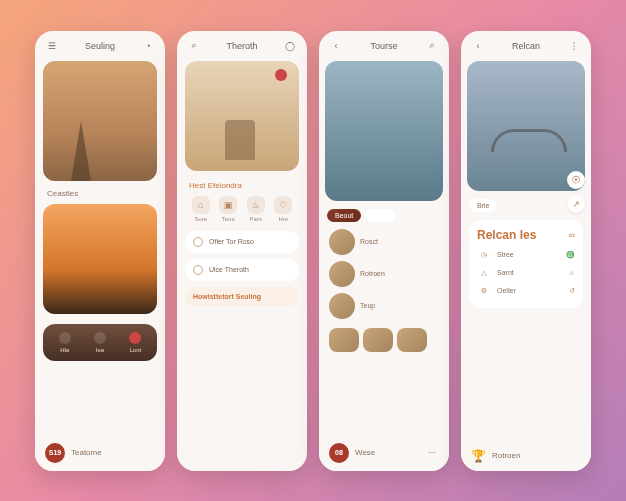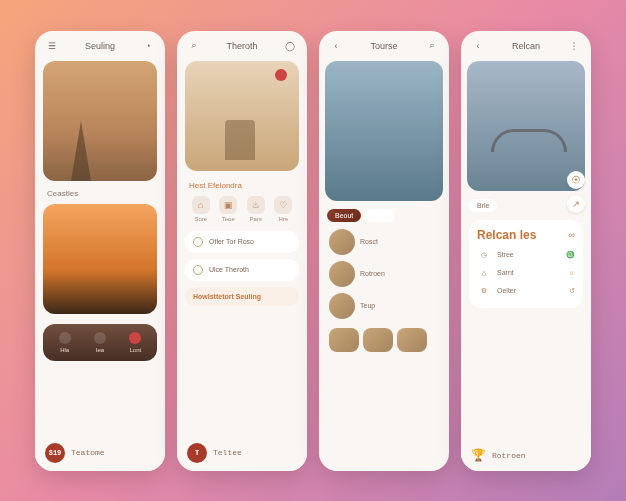--- a/index.html
+++ b/index.html
@@ -190,21 +190,20 @@
   .stat-icon { width: 12px; height: 12px; border-radius: 50%; background: rgba(255,255,255,0.15); }
   .bottom-nav {
     margin-top: auto;
     display: flex;
     align-items: center;
     gap: 6px;
     padding: 6px 10px 8px;
     font-size: 8px;
     color: #8a6f5c;
     background: #faf6f3;
-    font-family: Liberation Mono, monospace;
   }
   .nav-badge {
     width: 20px; height: 20px;
     border-radius: 50%;
     background: #a83a2a;
     color: #fff;
     display: flex;
     align-items: center;
     justify-content: center;
     font-size: 7px;
@@ -315,24 +314,20 @@
     <div class="list-dot"></div>
     <span>Ofler Tor Roso</span>
   </div>
   <div class="list-card">
     <div class="list-dot"></div>
     <span>Ulce Theroth</span>
   </div>
   <div class="list-card" style="background:#faf0e8;color:#c9733a;font-weight:600">
     <span>Howlsttetort Seuling</span>
   </div>
-  <div class="bottom-nav">
-    <div class="nav-badge">T</div>
-    <span>Teltee</span>
-  </div>
 </div>
 
 <div class="phone">
   <div class="topbar">
     <span class="icon-box">‹</span>
     <span class="title">Tourse</span>
     <span class="icon-box">⌕</span>
   </div>
   <div class="hero" style="height:140px;margin:4px 6px">
     <div class="hero-img hero-castle"></div>
@@ -350,20 +345,25 @@
     <span class="thumb-label">Rotroen</span>
   </div>
   <div class="thumb-row">
     <div class="thumb"></div>
     <span class="thumb-label">Teup</span>
   </div>
   <div class="thumb-row" style="gap:4px;padding-top:6px">
     <div class="thumb sq"></div>
     <div class="thumb sq"></div>
     <div class="thumb sq"></div>
+  </div>
+  <div class="bottom-nav">
+    <div class="nav-badge">08</div>
+    <span>Wese</span>
+    <span style="margin-left:auto" class="icon-box">⋯</span>
   </div>
 </div>
 
 <div class="phone">
   <div class="topbar">
     <span class="icon-box">‹</span>
     <span class="title">Relcan</span>
     <span class="icon-box">⋮</span>
   </div>
   <div class="hero" style="height:130px;margin:4px 6px">

